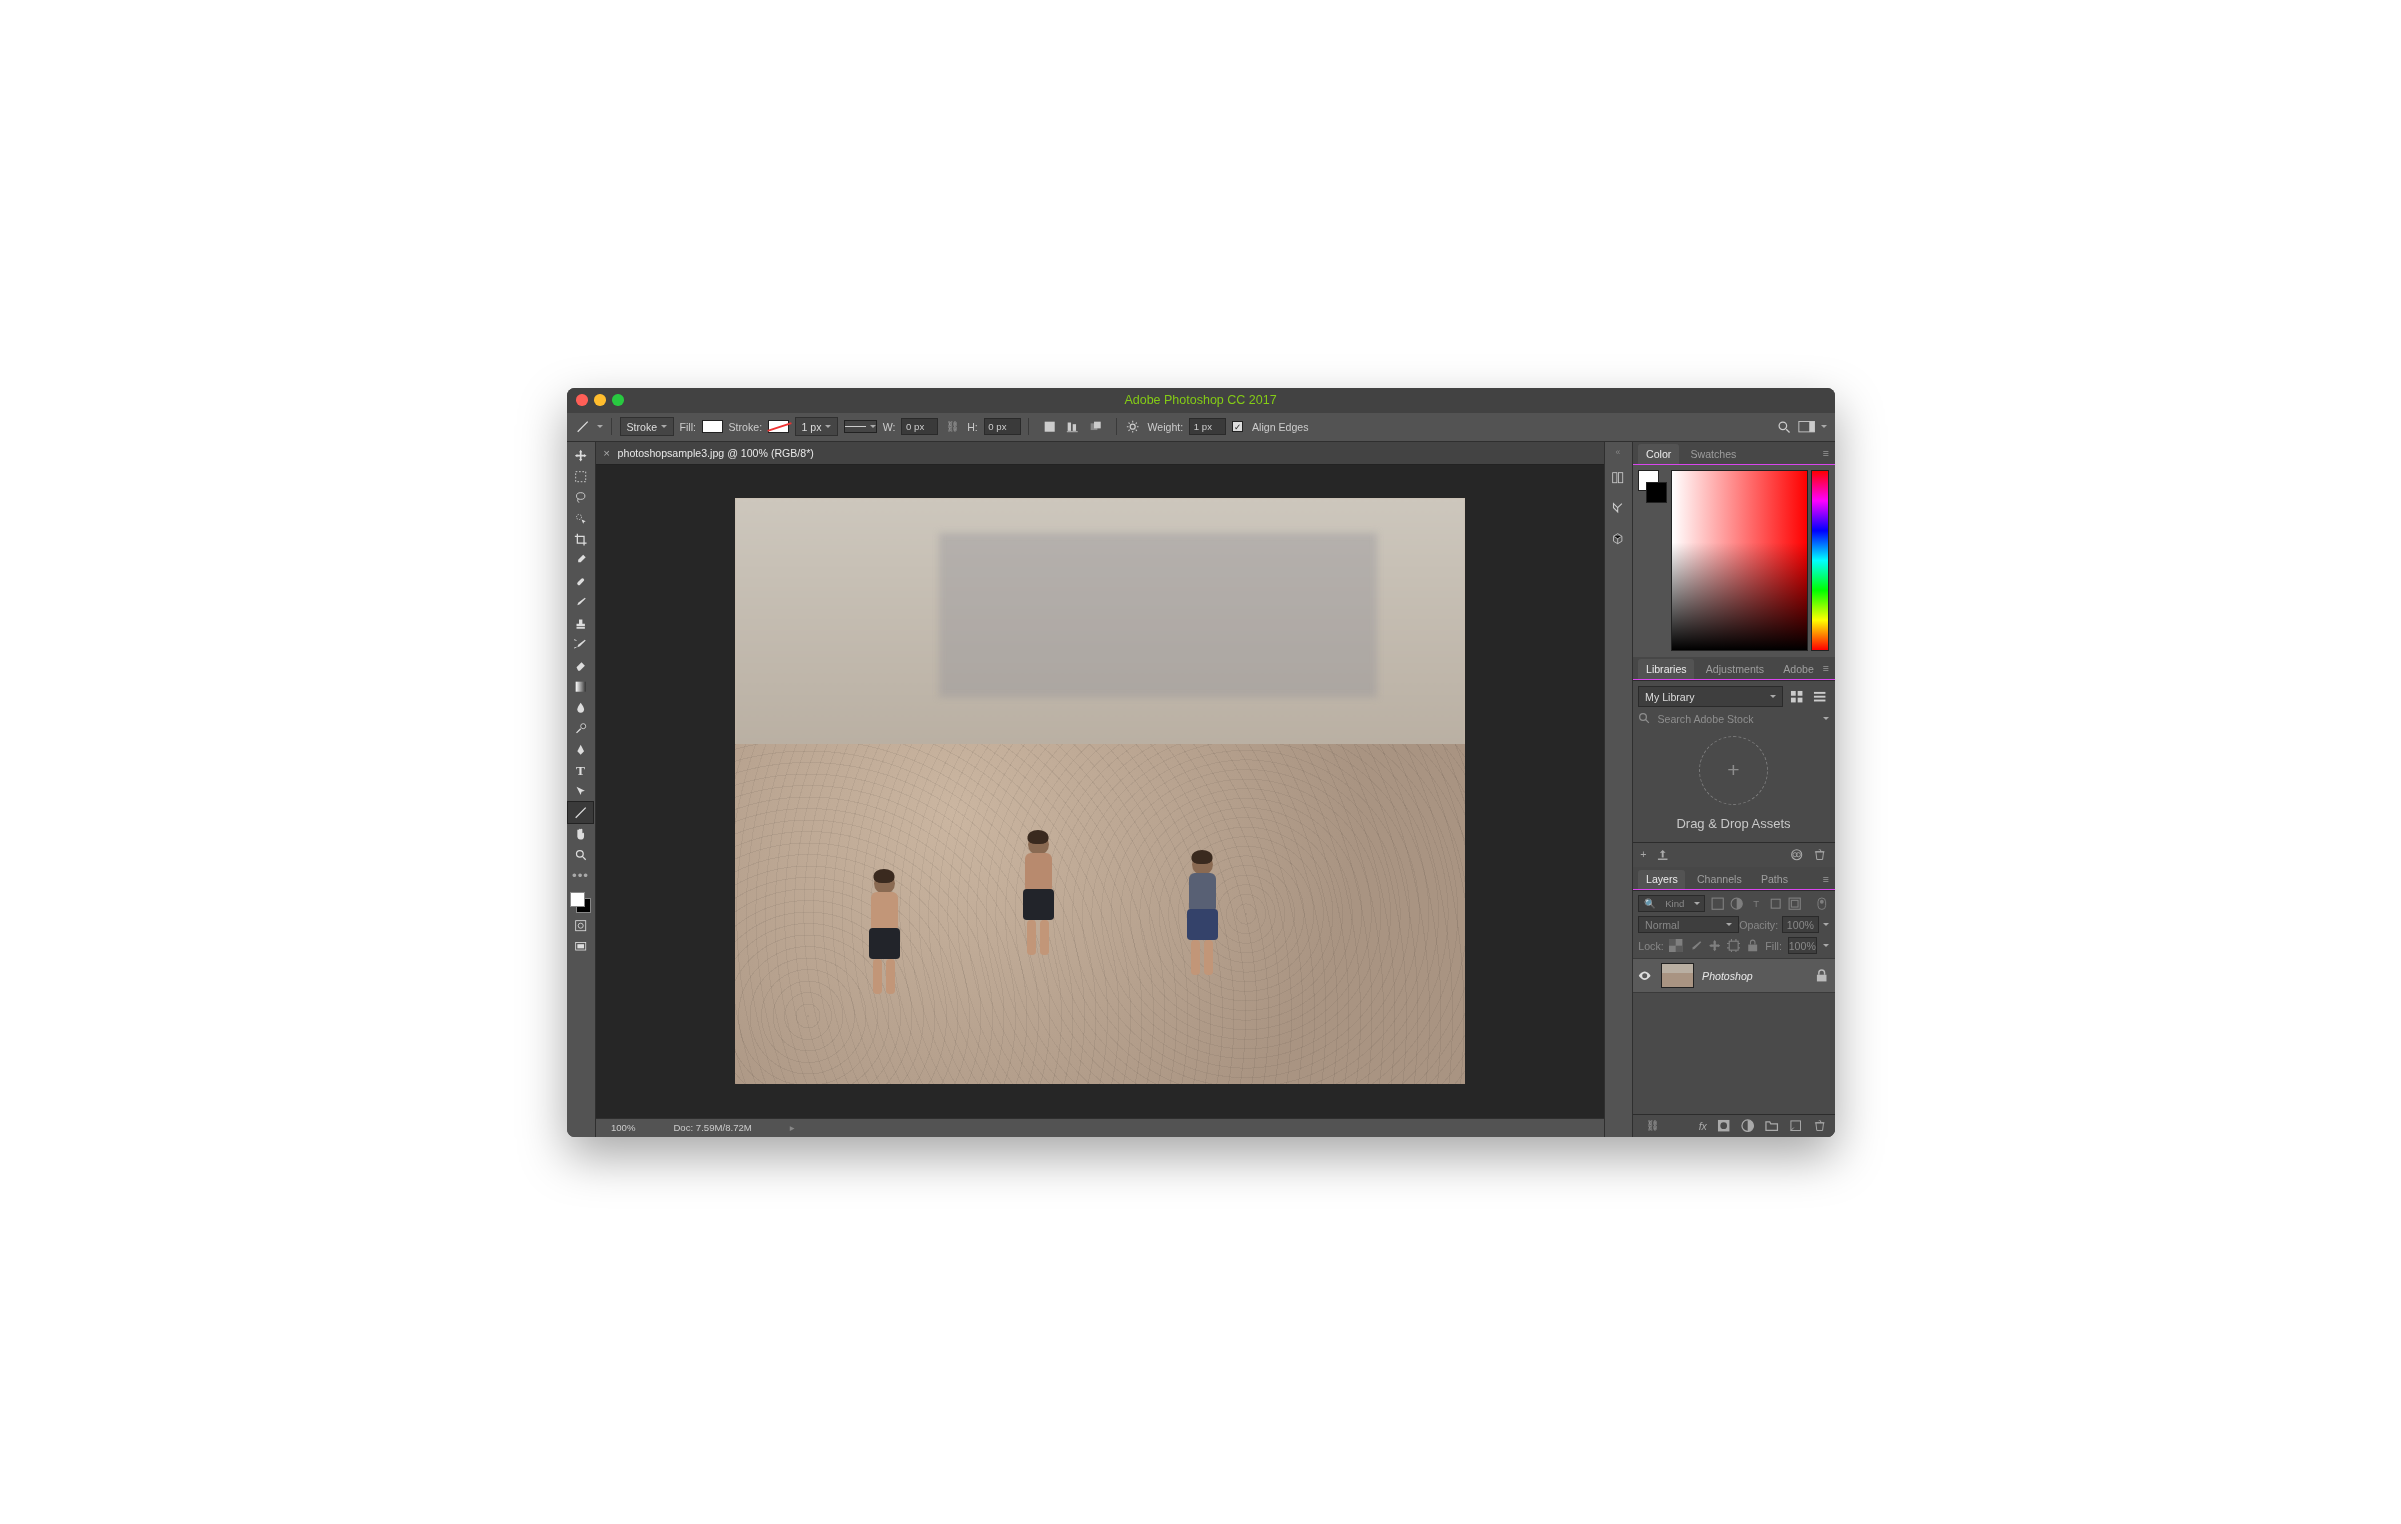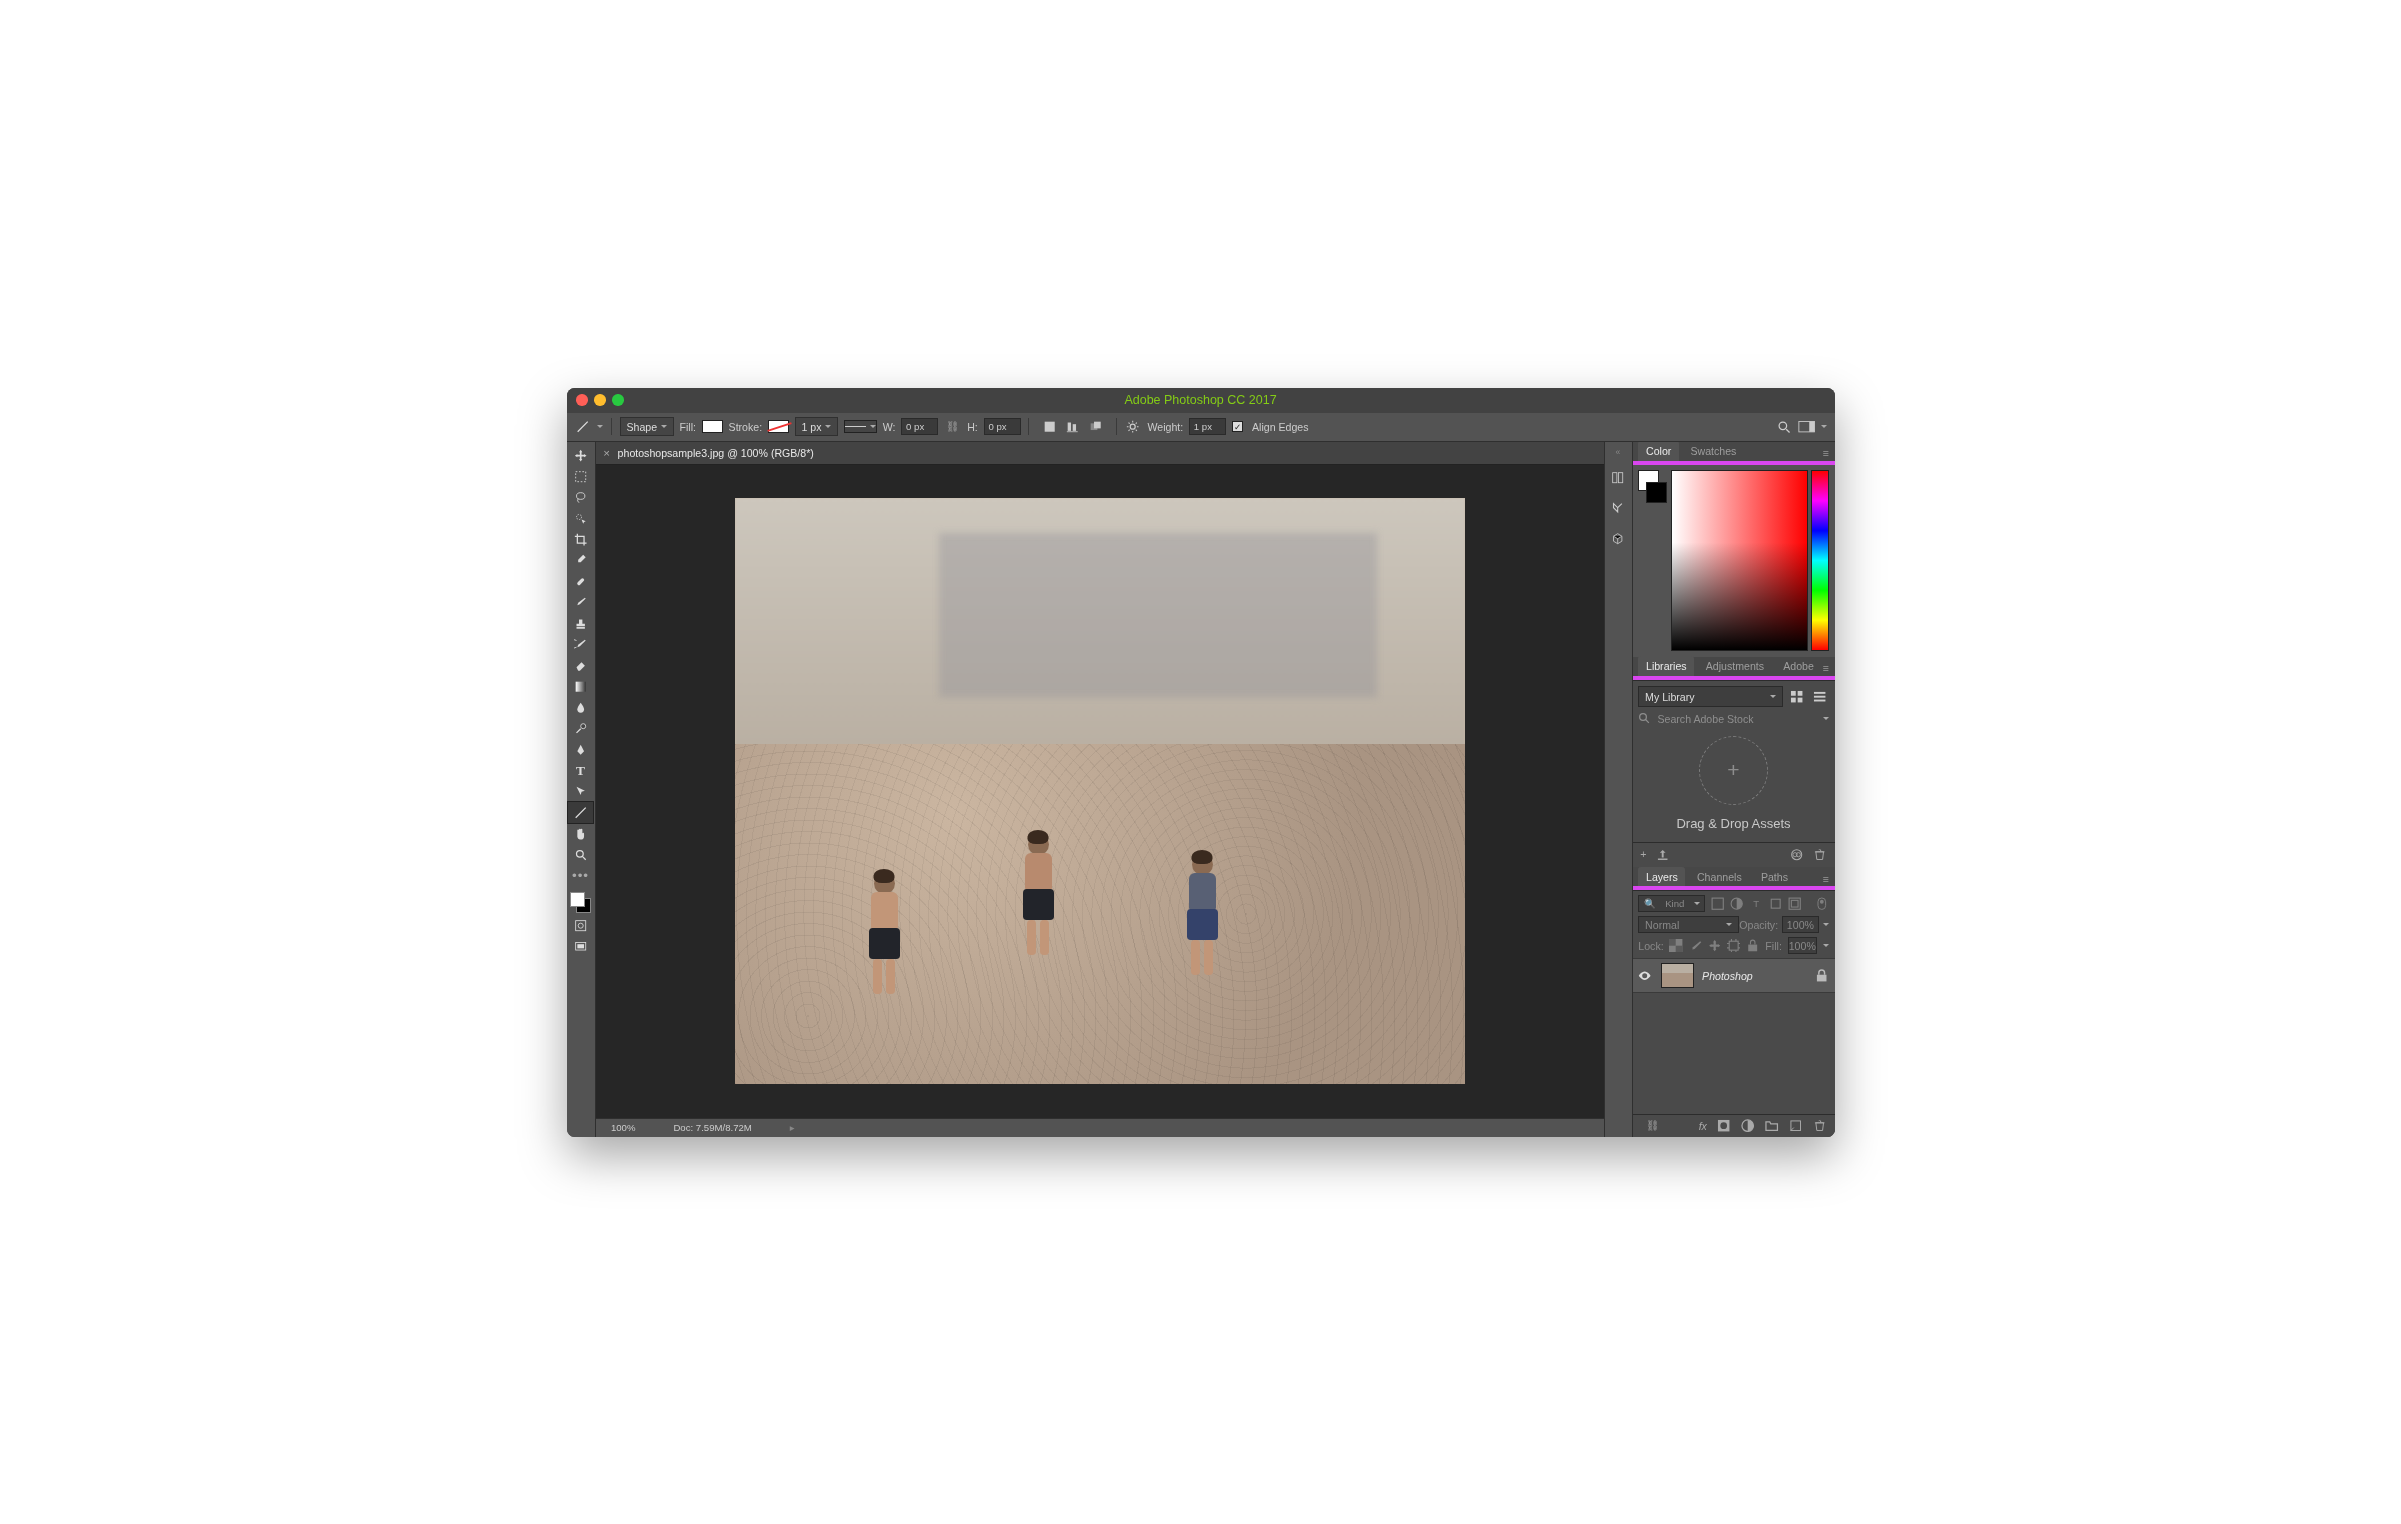--- a/index.html
+++ b/index.html
@@ -53,21 +53,21 @@
 .k3 .shorts{background:#34426a;}
 .k1{left:134px;height:192px;} .k2{left:288px;height:231px;} .k3{left:452px;height:211px;}
 .statusbar { height:19px; background:#535353; border-top:1px solid #2f2f2f; display:flex; align-items:center; color:#ccc; font-size:9.6px; gap:38px; padding-left:15.4px;}
 
 
 .dock { width:29px; background:#535353; border-left:1px solid #2f2f2f; border-right:1px solid #2f2f2f; display:flex; flex-direction:column; align-items:center; padding-top:5.8px; gap:9.6px; }
 .dock-btn { width:21px; height:21px; display:flex; align-items:center; justify-content:center; color:#ccc; }
 
 
 .panels { width:202px; background:#474747; display:flex; flex-direction:column; }
-.panel-tabs { height:23px; display:flex; align-items:center; padding-left:5.8px; gap:3.8px; border-bottom:4px solid #d946ef; position:relative;}
+.panel-tabs { height:23px; display:flex; align-items:flex-end; padding-left:5.8px; gap:3.8px; border-bottom:1px solid #d946ef; position:relative;}
 .ptab { padding:3.8px 7.7px; font-size:10.6px; color:#9e9e9e; border-radius:2.9px 2.9px 0 0;}
 .ptab.act { background:#535353; color:#eaeaea; }
 .panel-menu { position:absolute; right:5.8px; top:5.8px; color:#999; font-size:10.6px;}
 .color-panel { height:192px; background:#535353; display:flex; gap:3.8px; padding:5.8px;}
 .cp-left { display:flex; flex-direction:column; gap:1.9px;}
 .cp-swatch { width:21px; height:21px; border:1px solid #222; background:#fff;}
 .cp-field { flex:1; background:linear-gradient(to right,#fff,#f00); position:relative; border:1px solid #222;}
 .cp-field::after { content:""; position:absolute; inset:0; background:linear-gradient(to top, #000, transparent 60%);}
 .hue { width:17.3px; background:linear-gradient(#f00,#f0f,#00f,#0ff,#0f0,#ff0,#f00); border:1px solid #222;}
 .lib-panel { flex:0 0 auto; background:#4a4a4a; border-top:1px solid #2c2c2c; }
@@ -123,21 +123,21 @@
 
   <div class="options">
     <span class="opt-ico">
         <svg class="ico" viewBox="0 0 16 16">
           <line x1="2" y1="14" x2="14" y2="2" stroke="#ddd" stroke-width="1.5"></line>
         </svg>
       </span>
     <span class="arrow-down"></span>
     <div class="sep"></div>
     <div class="opt-drop">
-        <span>Shape</span>
+        <span>Stroke</span>
         <span class="arrow-down"></span>
       </div>
     <span class="opt-lbl">Fill:</span>
     <span class="swatch" style="background:#fff"></span>
     <span class="opt-lbl">Stroke:</span>
     <span class="swatch" style="background:#fff;position:relative">
         <span style="position:absolute;left:-1.9px;top:4.8px;width:25px;height:1.9px;background:#e33;transform:rotate(-18deg)"></span>
       </span>
     <div class="opt-drop">
         <span>1 px</span>

